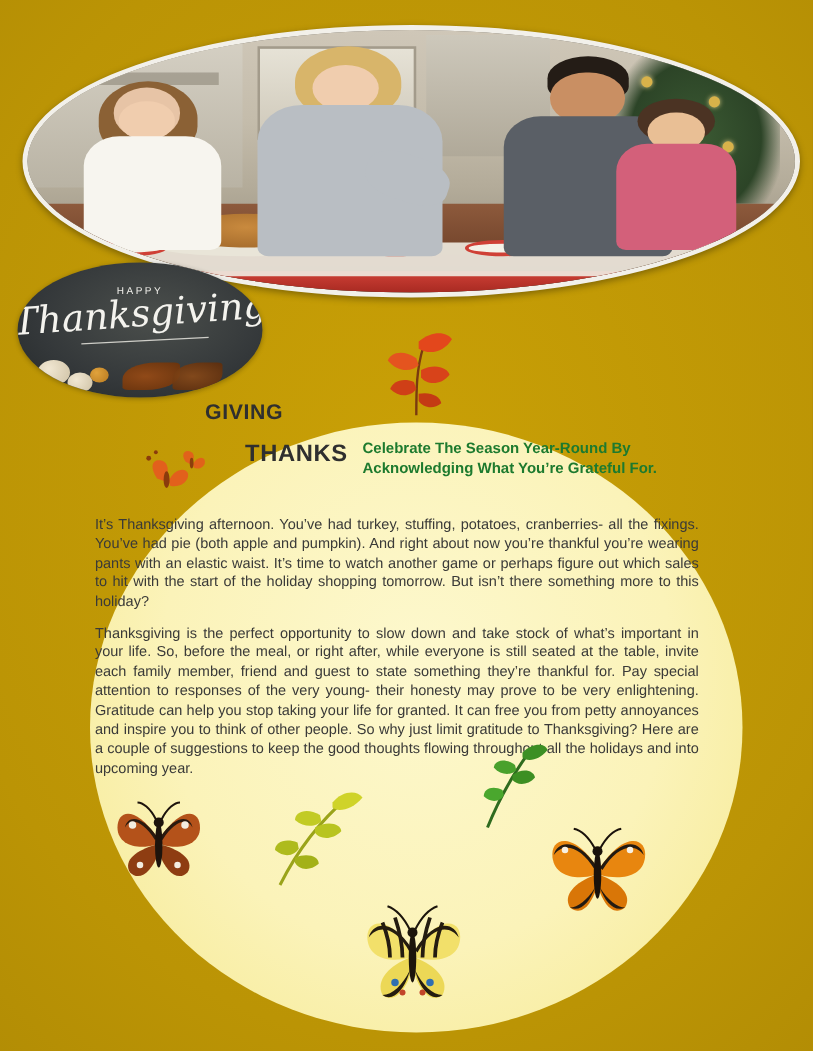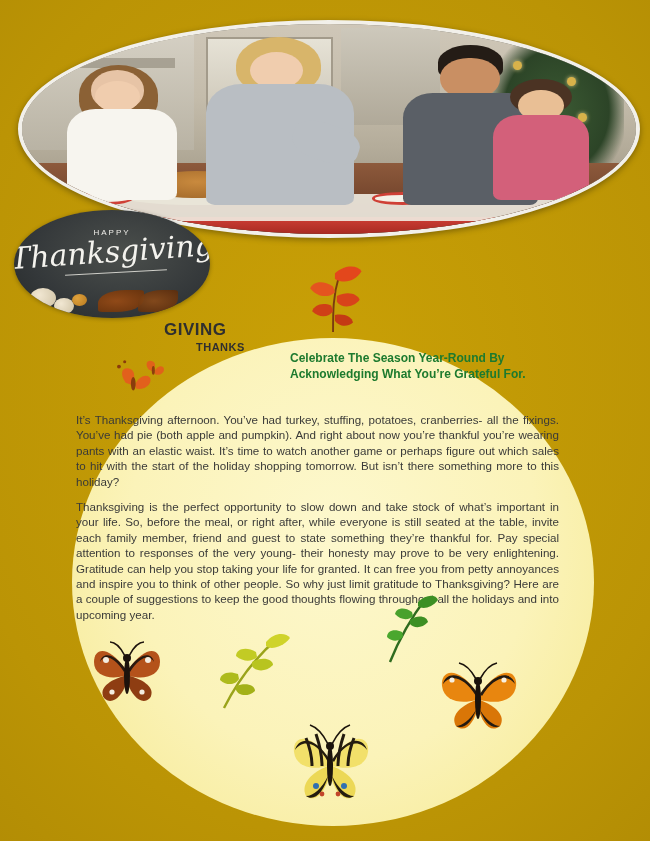--- a/index.html
+++ b/index.html
@@ -204,22 +204,22 @@
   .giving {
     position: absolute;
     left: 164px; top: 320px;
     font-size: 17px;
     font-weight: bold;
     color: #2f2f2f;
     letter-spacing: .5px;
   }
   .thanks {
     position: absolute;
-    left: 196px; top: 341px;
-    font-size: 11px;
+    left: 196px; top: 353px;
+    font-size: 19px;
     font-weight: bold;
     color: #2f2f2f;
     letter-spacing: .5px;
   }
   .celebrate {
     position: absolute;
     left: 290px; top: 350px;
     width: 280px;
     font-size: 12px;
     font-weight: bold;

